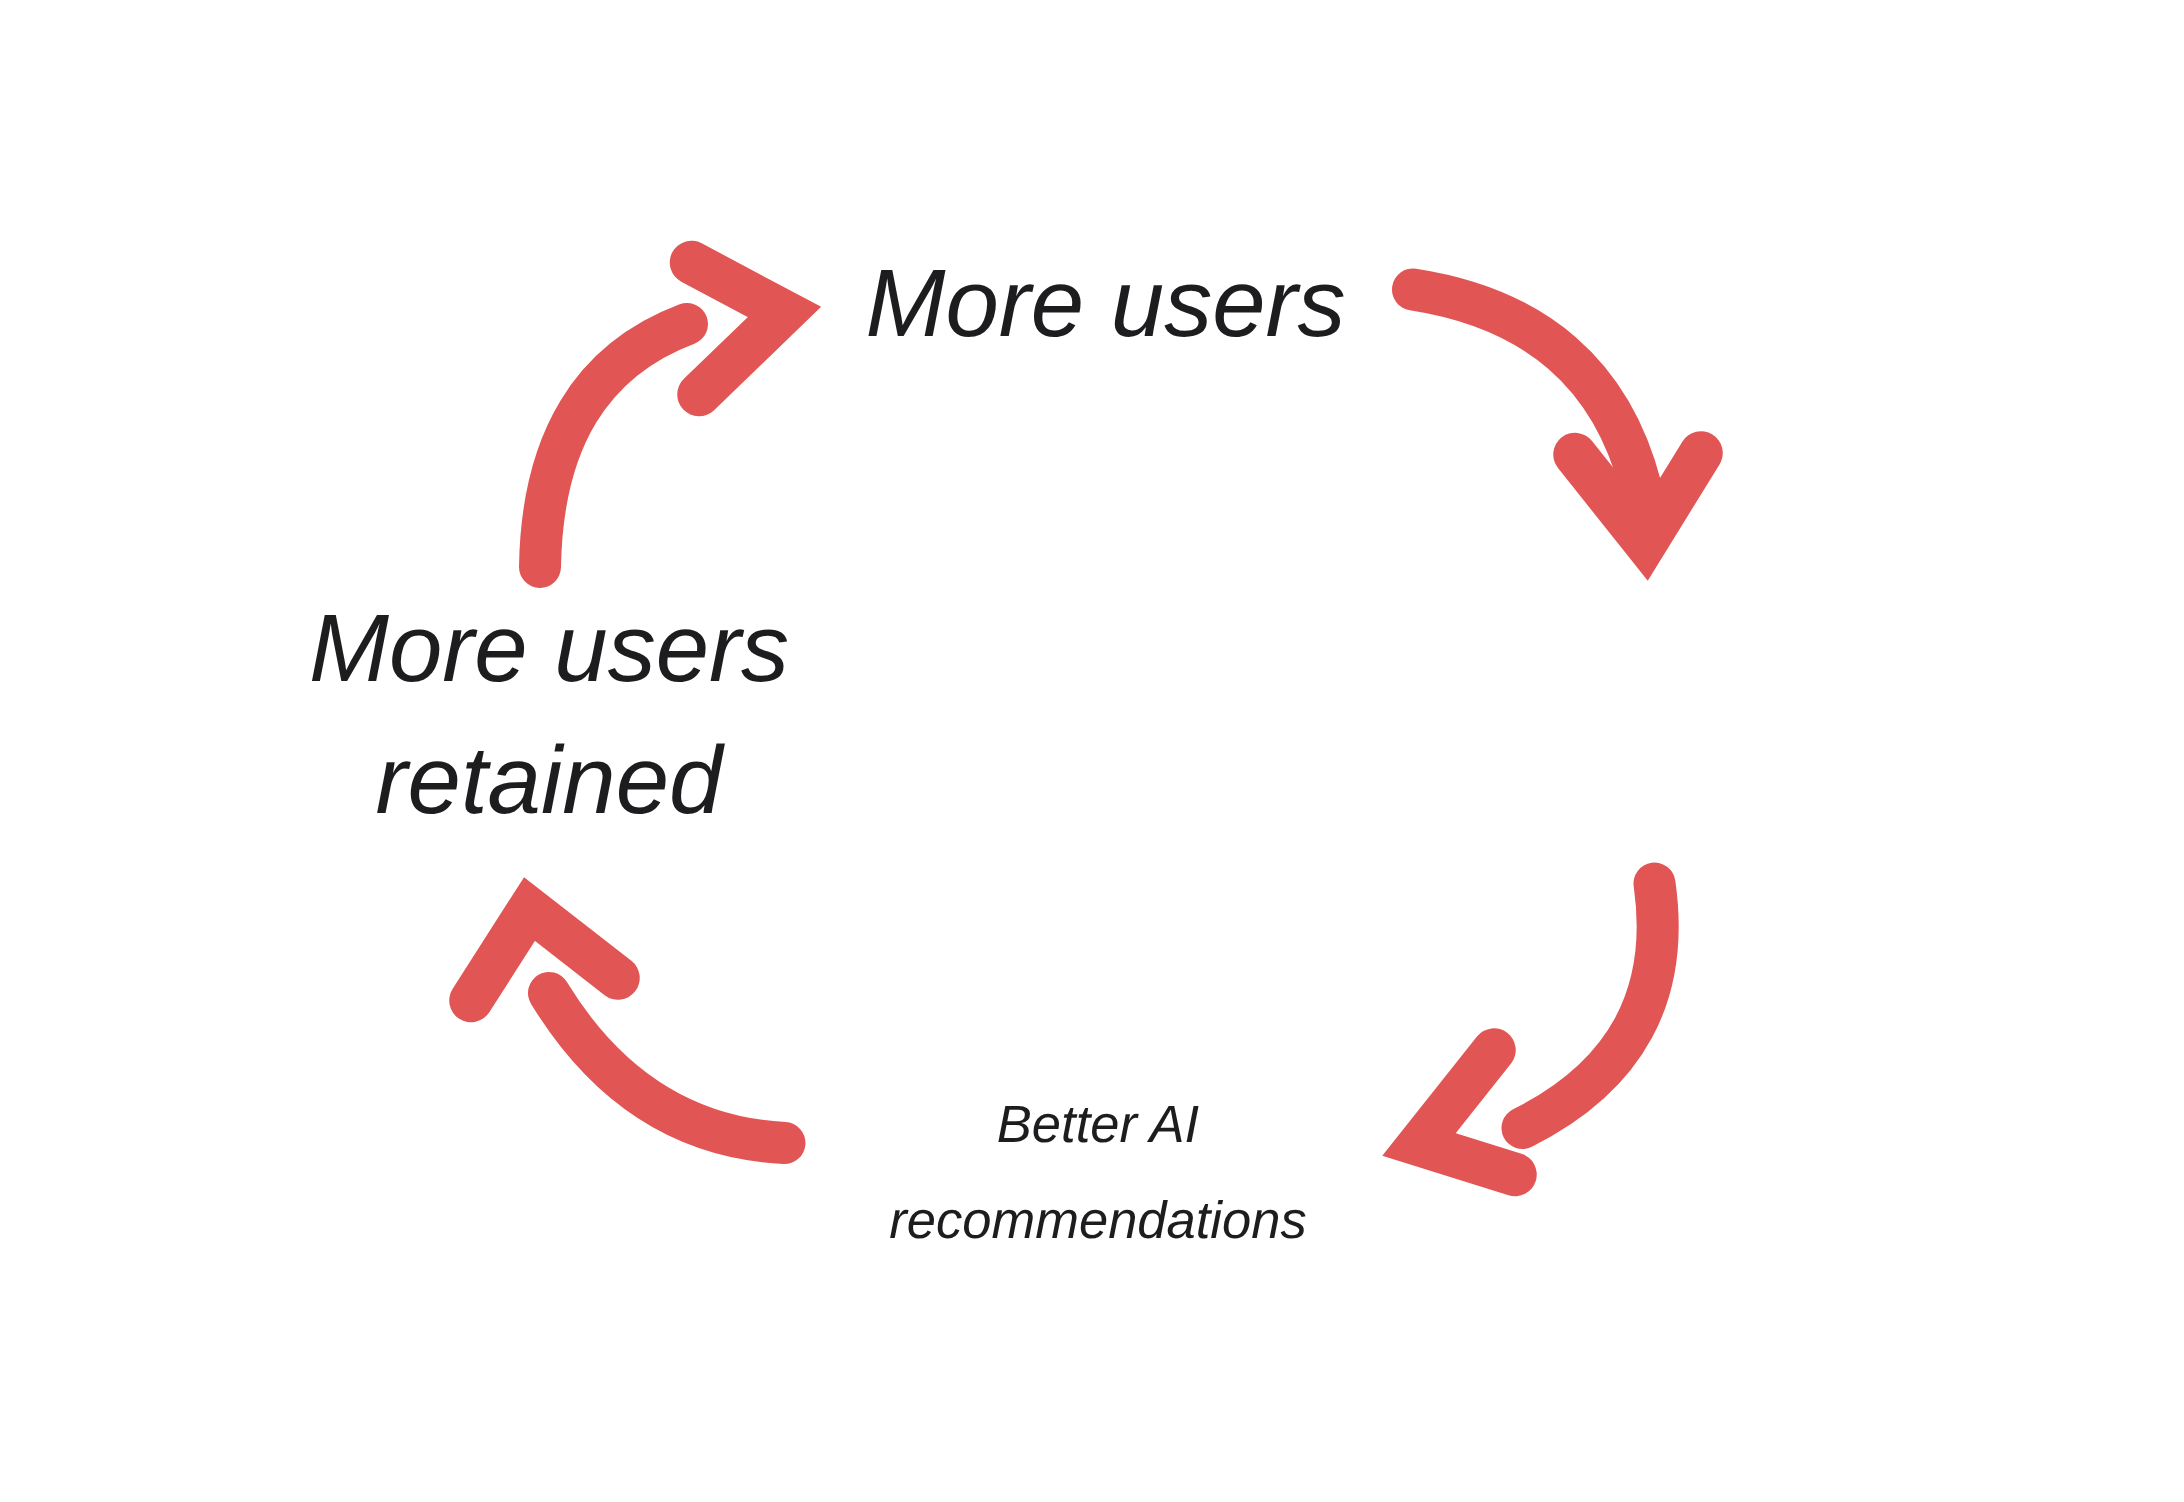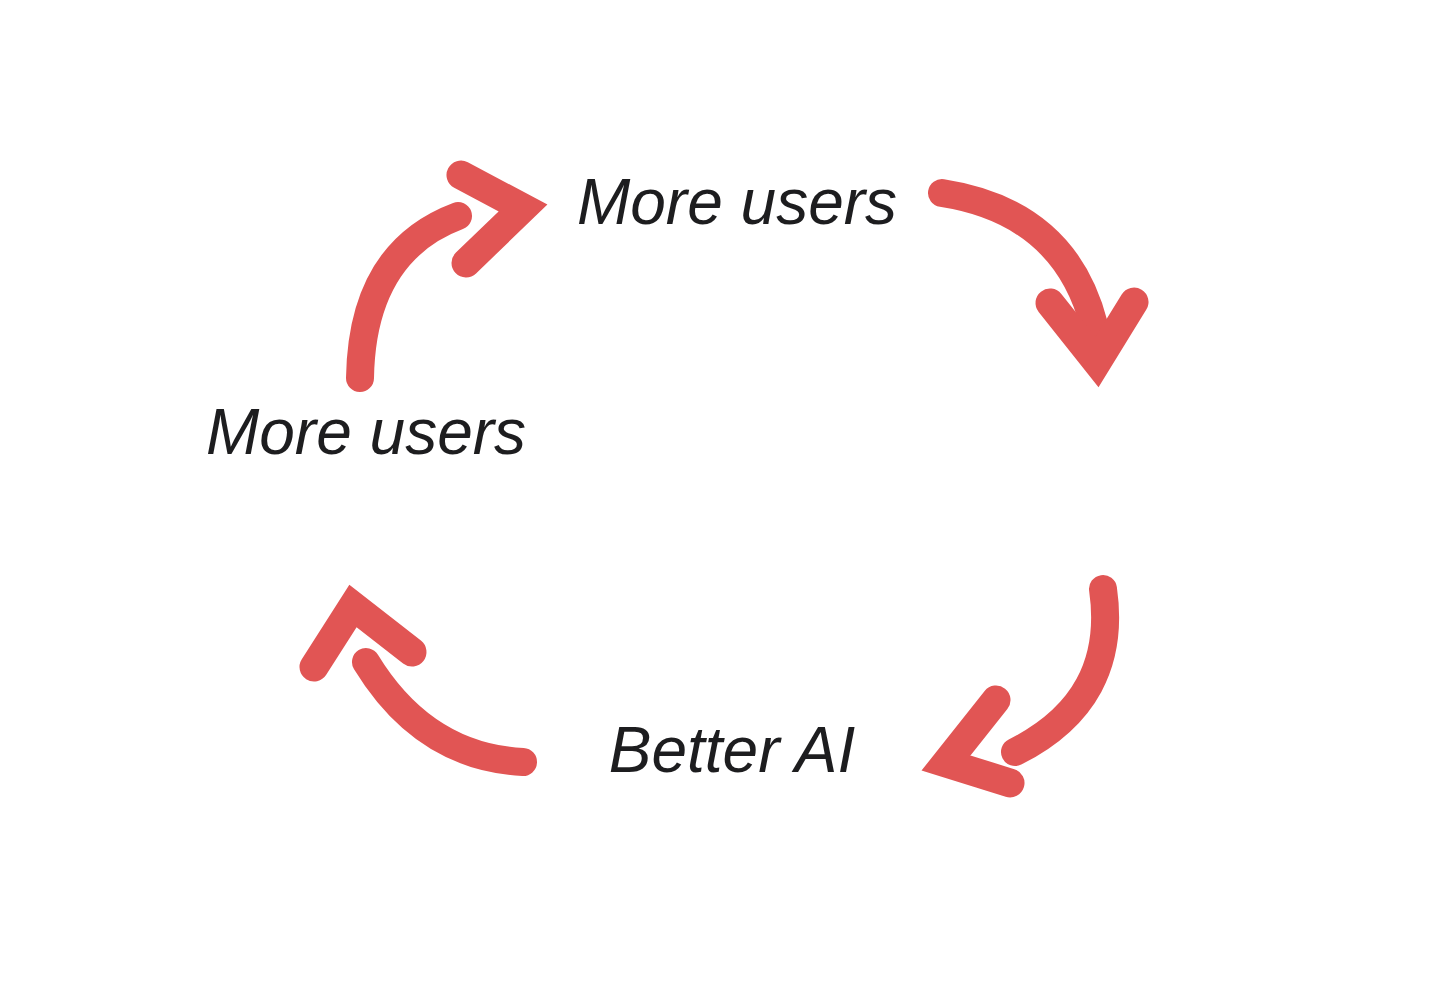--- a/index.html
+++ b/index.html
@@ -28,21 +28,21 @@
     color: #1d1d1f;
     font-style: italic;
     text-align: center;
     white-space: nowrap;
   }
   .node-large {
     font-size: 64px;
     line-height: 88px;
   }
   .node-small {
-    font-size: 64px;
+    font-size: 35px;
     line-height: 64px;
   }
   .node span { display: block; }
 </style>
 </head>
 <body>
 
 <div class="stage">
 
   <svg class="arrows-layer" viewBox="0 0 1456 1001" xmlns="http://www.w3.org/2000/svg">
@@ -68,19 +68,21 @@
     </g>
   </svg>
 
   <div class="node node-large" style="left:737px; top:158px;">
     <span>More users</span>
   </div>
 
 
   <div class="node node-small" style="left:732px; top:718px;">
     <span>Better AI</span>
+    <span>recommendations</span>
   </div>
 
   <div class="node node-large" style="left:366px; top:388px;">
     <span>More users</span>
+    <span>retained</span>
   </div>
 
 </div>
 
 </body></html>

